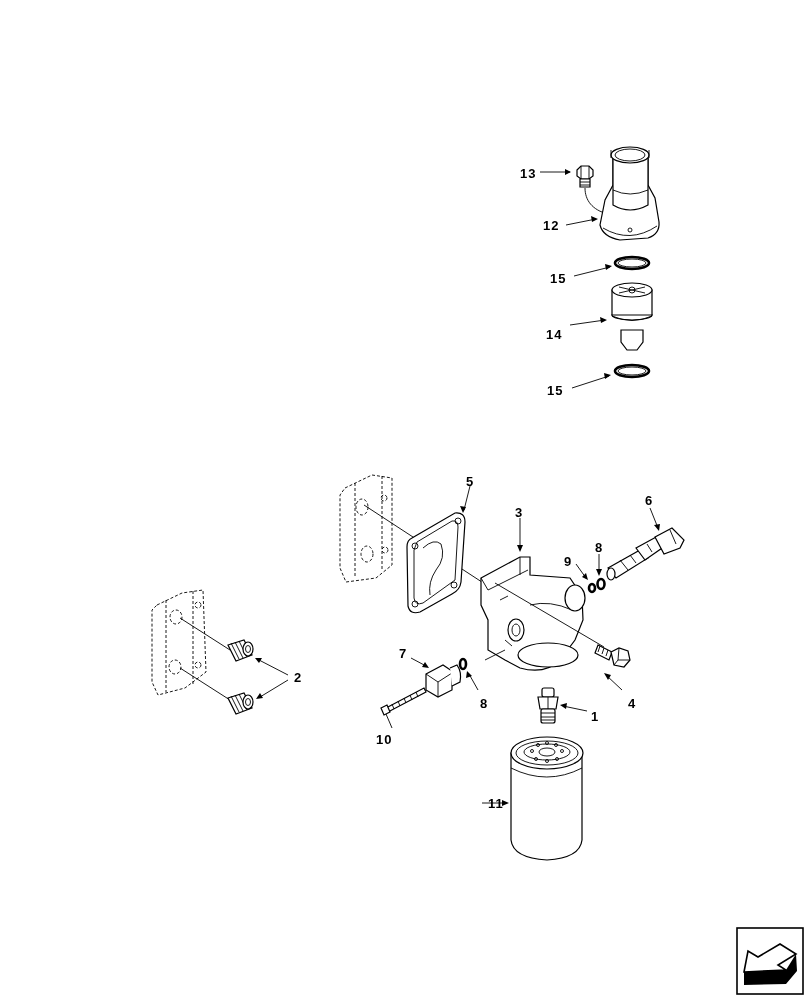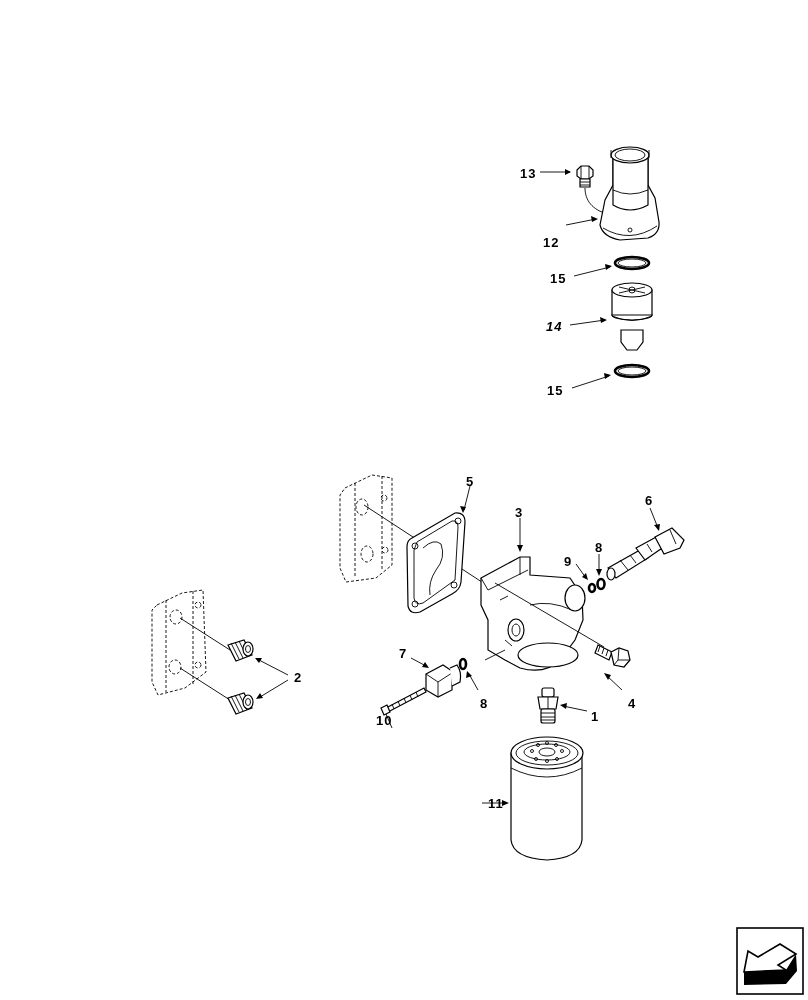--- a/index.html
+++ b/index.html
@@ -218,25 +218,25 @@
 <div class="callout" style="left:591px; top:710px;">1</div>
 <div class="callout" style="left:294px; top:671px;">2</div>
 <div class="callout" style="left:515px; top:506px;">3</div>
 <div class="callout" style="left:628px; top:697px;">4</div>
 <div class="callout" style="left:466px; top:475px;">5</div>
 <div class="callout" style="left:645px; top:494px;">6</div>
 <div class="callout" style="left:399px; top:647px;">7</div>
 <div class="callout" style="left:595px; top:541px;">8</div>
 <div class="callout" style="left:480px; top:697px;">8</div>
 <div class="callout" style="left:564px; top:555px;">9</div>
-<div class="callout" style="left:376px; top:714px;">10</div>
+<div class="callout" style="left:376px; top:733px;">10</div>
 <div class="callout" style="left:456px; top:797px;margin-left:32px;">11</div>
-<div class="callout" style="left:543px; top:219px;margin-top:17px;">12</div>
+<div class="callout" style="left:543px; top:219px;">12</div>
 <div class="callout" style="left:520px; top:167px;">13</div>
-<div class="callout" style="left:546px; top:320px;font-style:italic;">14</div>
+<div class="callout" style="left:546px; top:328px;">14</div>
 <div class="callout" style="left:550px; top:272px;">15</div>
 <div class="callout" style="left:547px; top:384px;">15</div>
 
 <div id="nav-icon" title="Previous page">
   <svg width="68" height="68" viewBox="0 0 68 68" xmlns="http://www.w3.org/2000/svg">
     <rect x="1" y="1" width="66" height="66" fill="#fff" stroke="#000" stroke-width="1.6"></rect>
     <path d="M8,45 L12,24 L22,30 L44,17 L60,27 L42,38 L50,43 Z" fill="#fff" stroke="#000" stroke-width="1.6"></path>
     <path d="M8,45 L50,43 L60,27 L61,44 L50,57 L8,58 Z" fill="#000"></path>
   </svg>
 </div>

